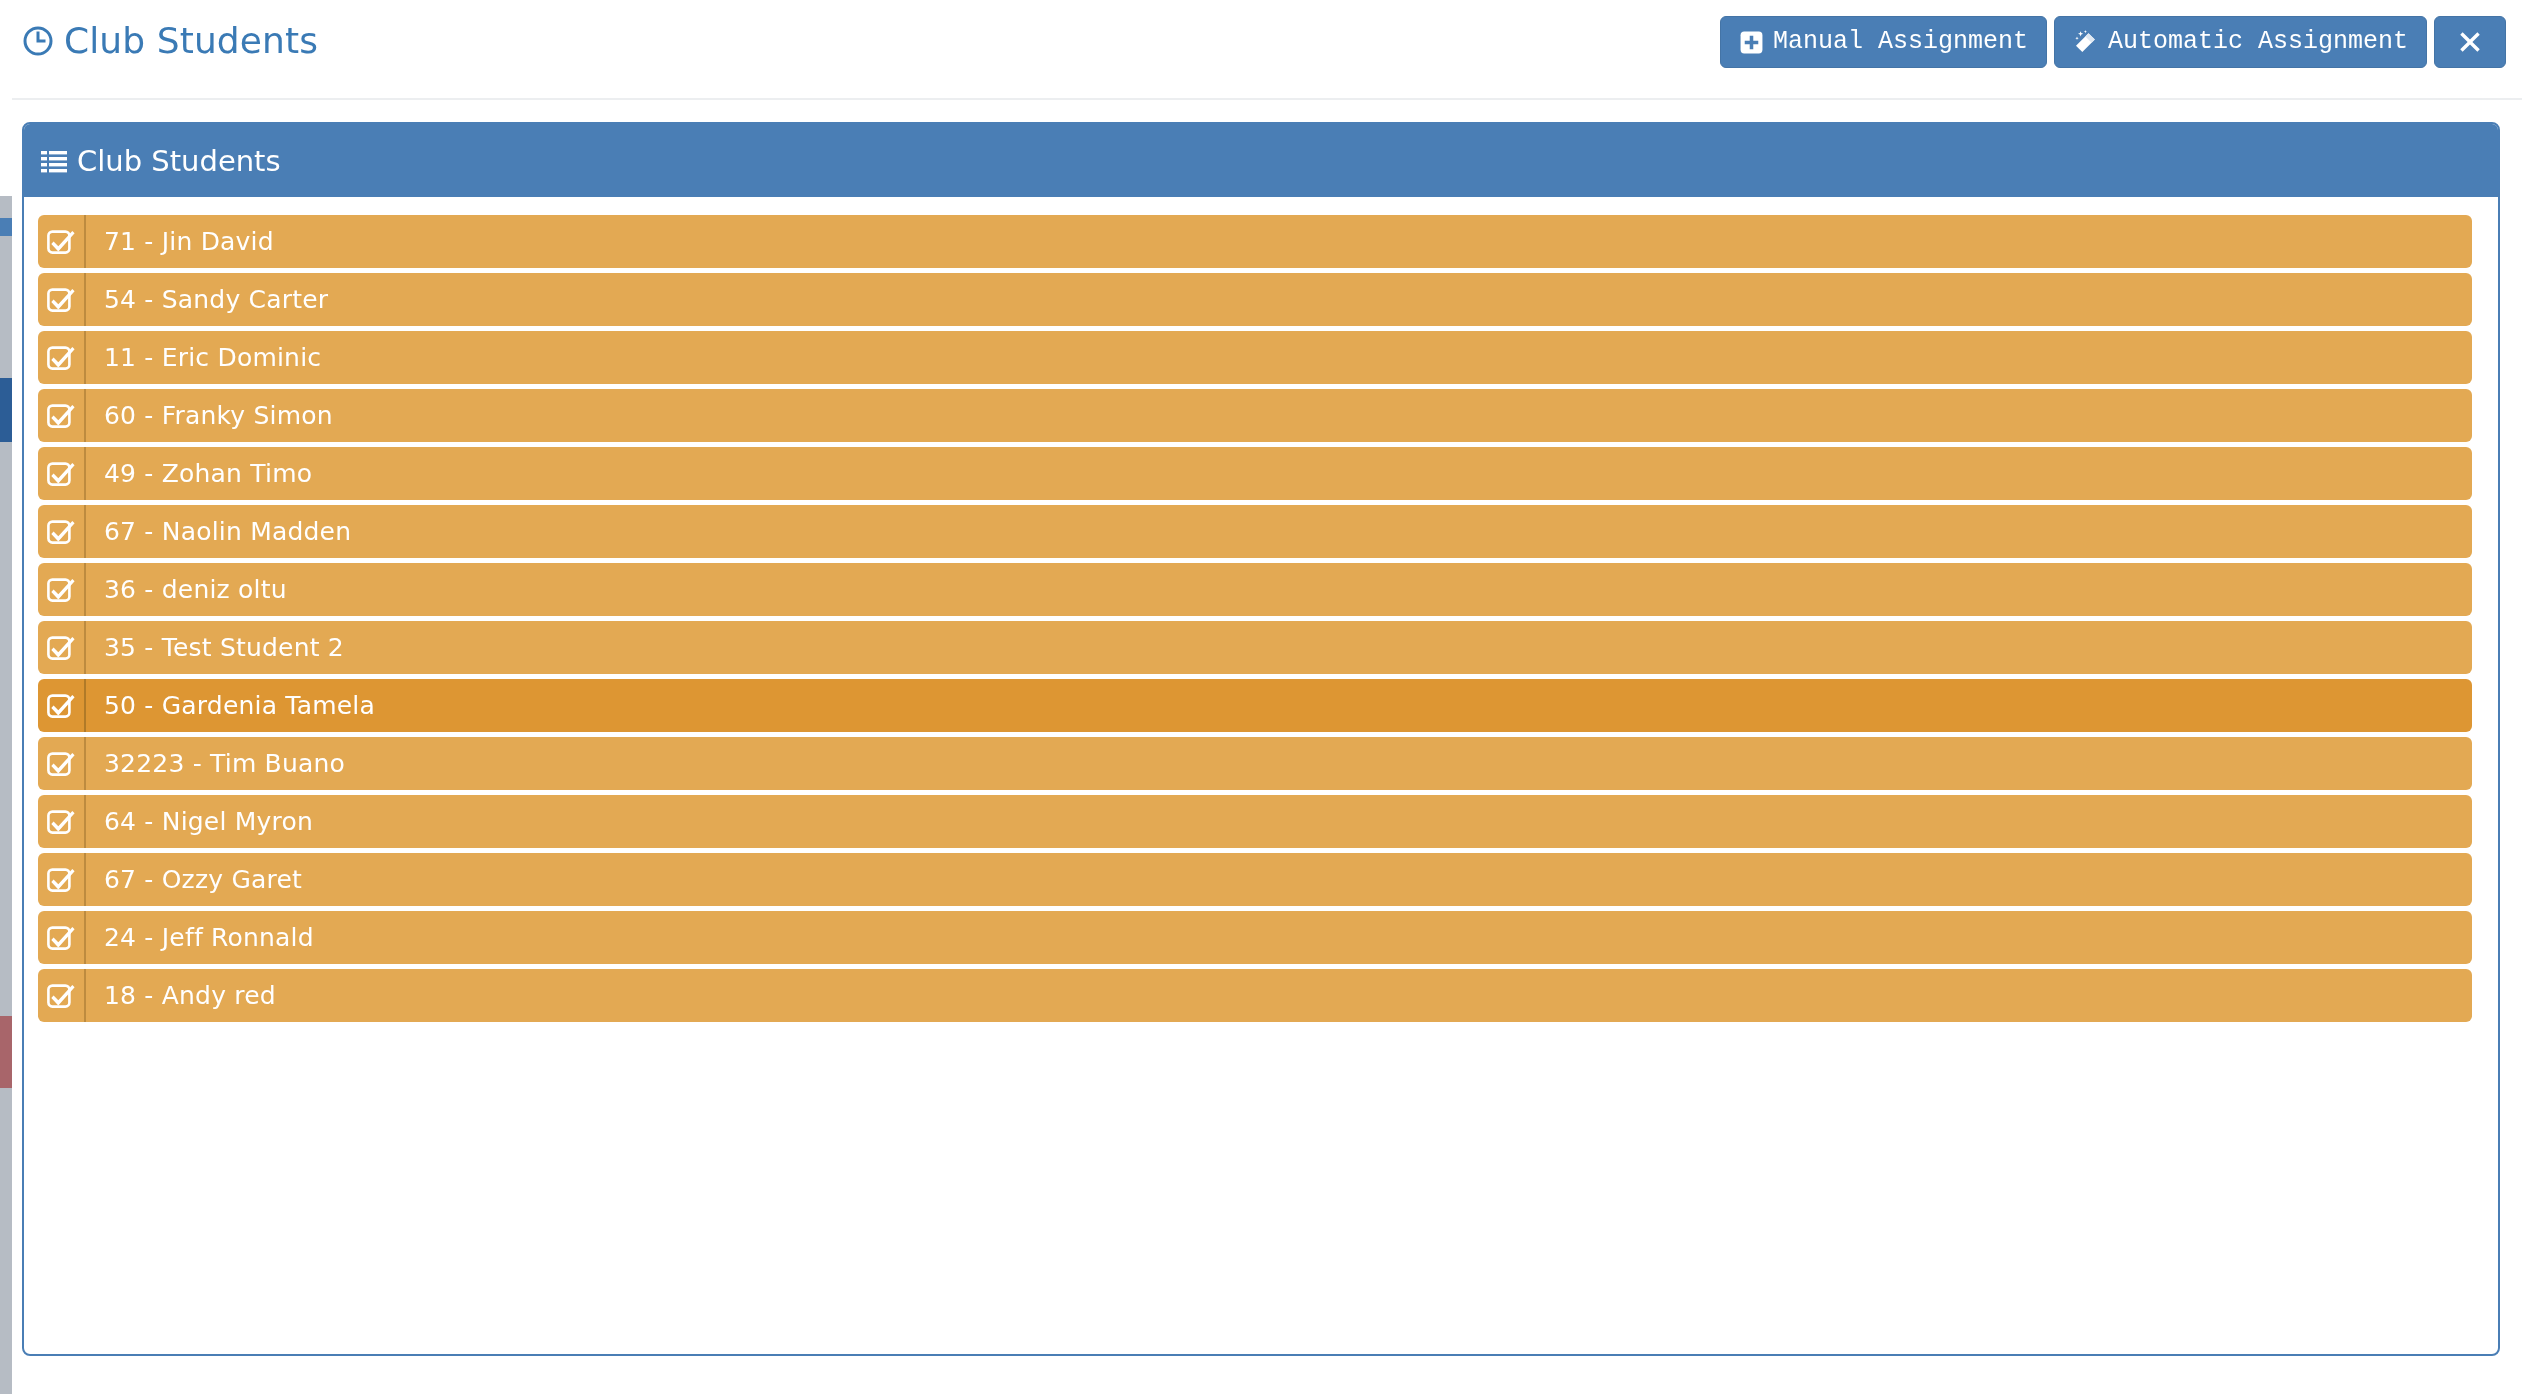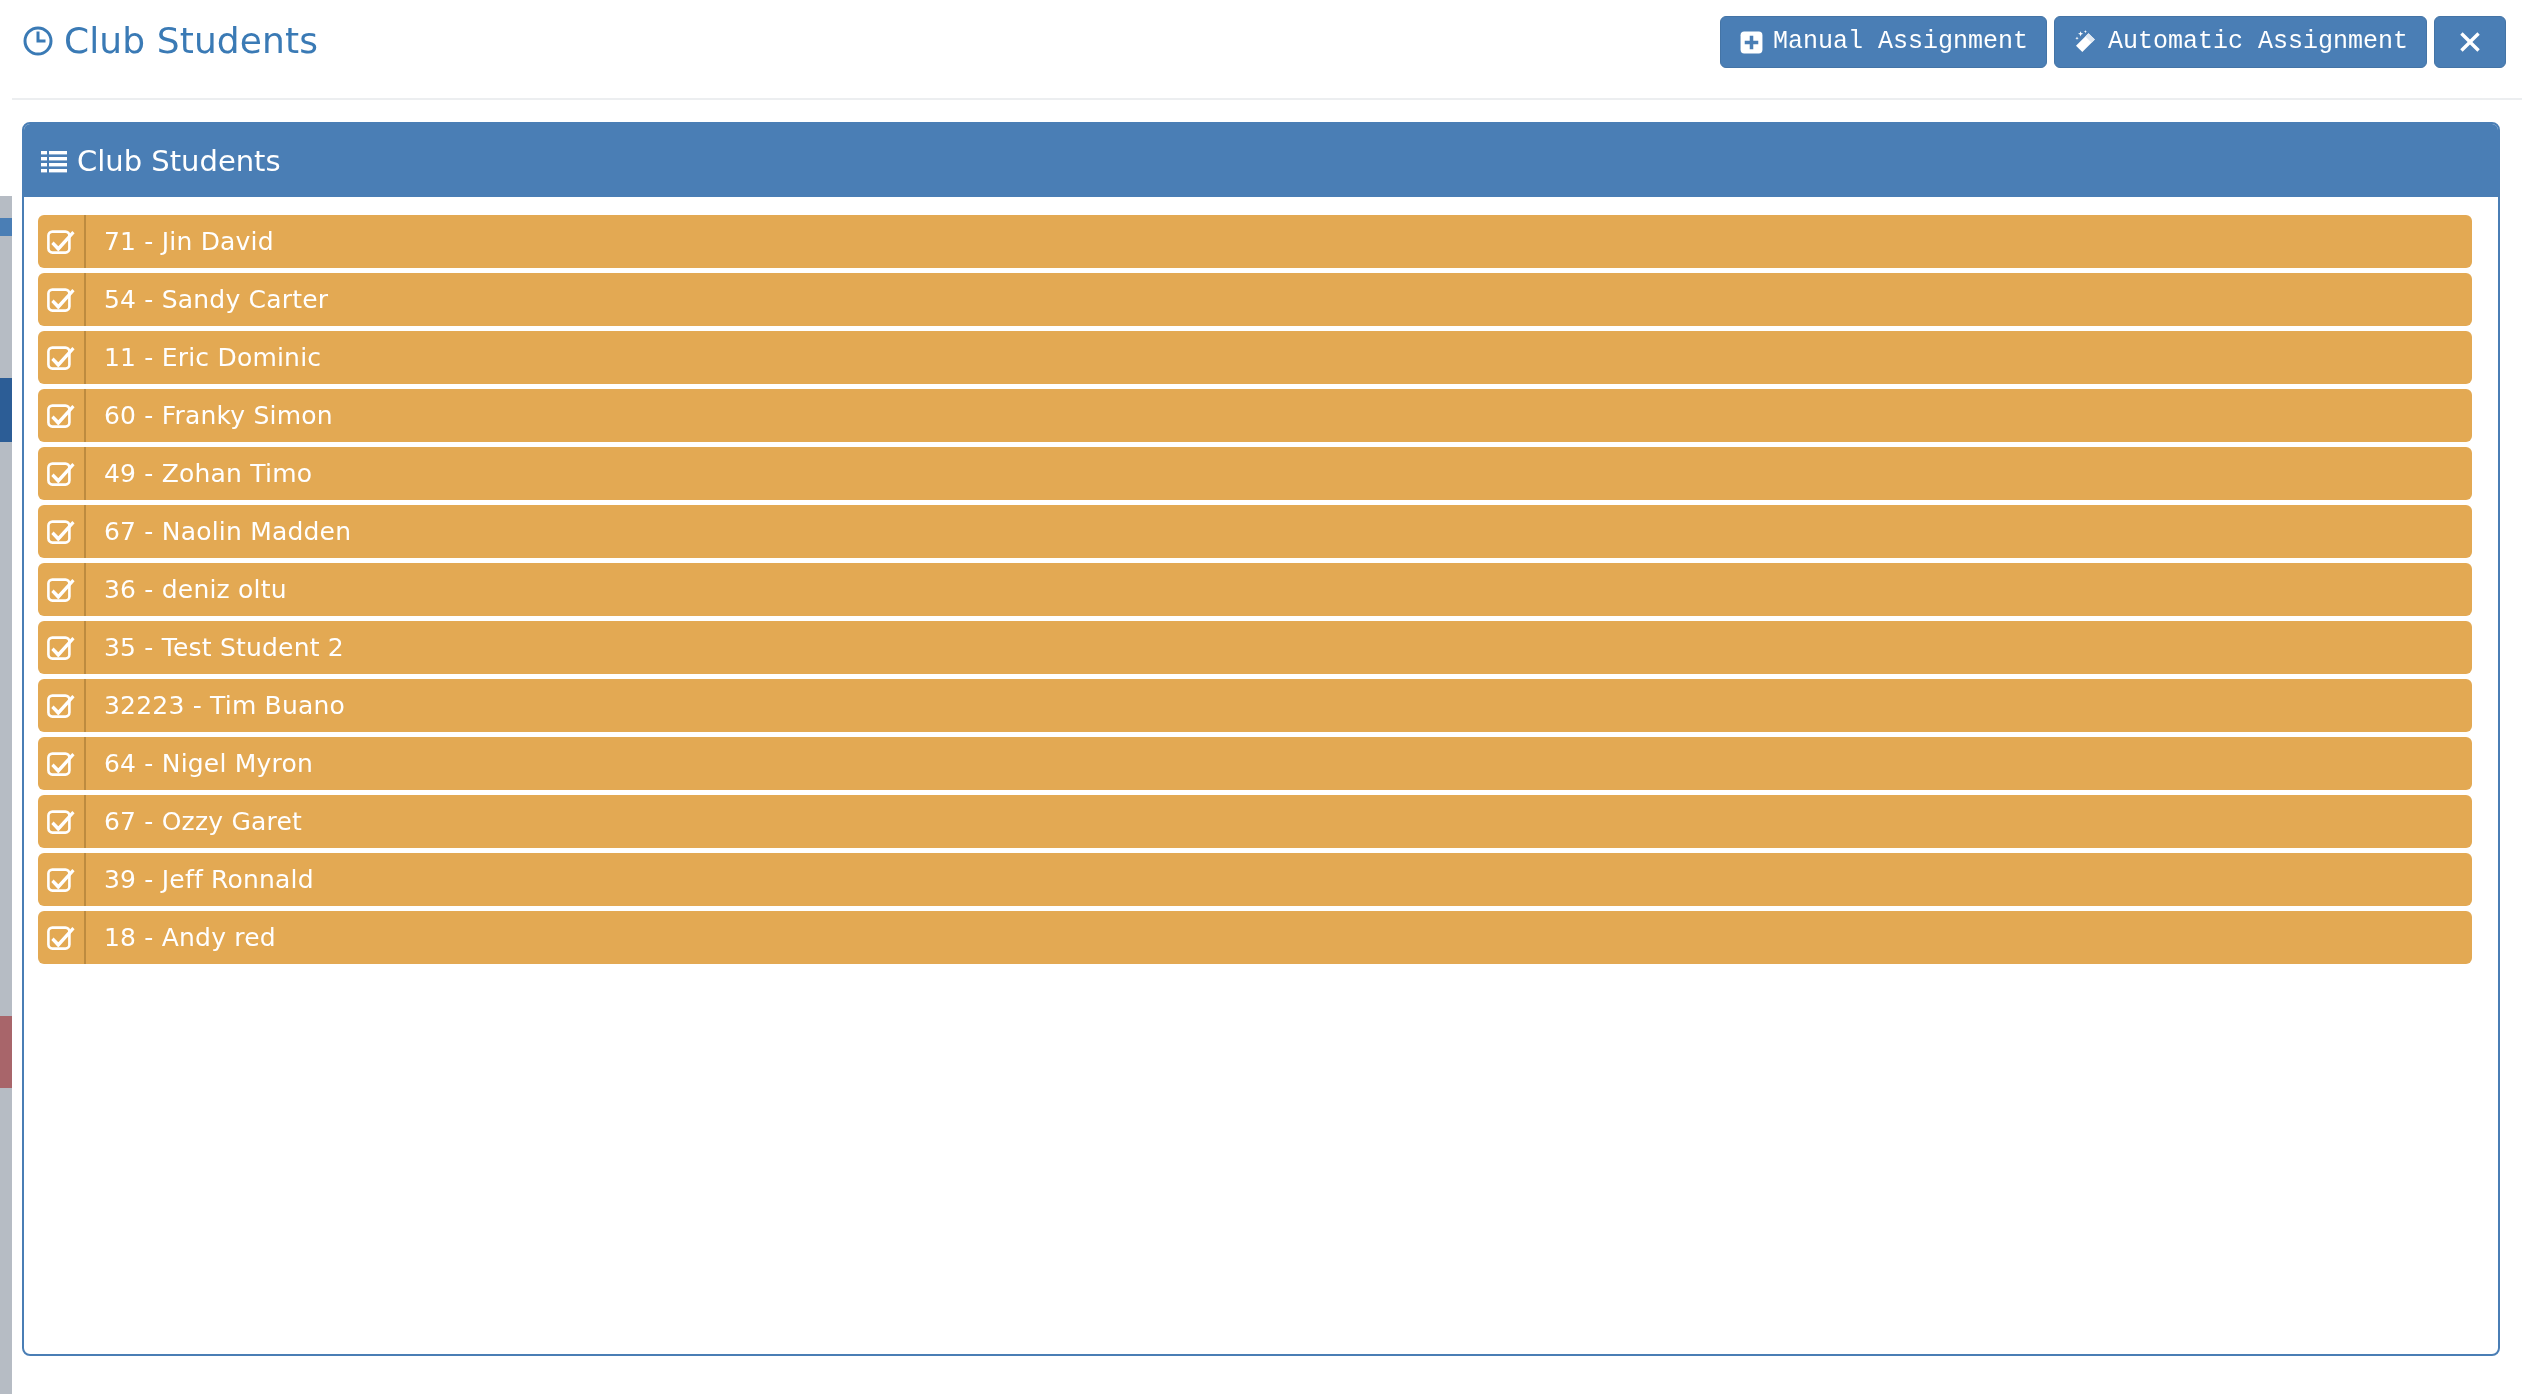--- a/index.html
+++ b/index.html
@@ -279,20 +279,29 @@
       </div>
       <div class="row">
         <div class="chk">
           <svg width="30" height="30" viewBox="0 0 30 30">
             <rect x="2.4" y="4.6" width="21" height="21" rx="4" fill="none" stroke="#ffffff" stroke-width="2.6"></rect>
             <path d="M7.6 14.4 L12.3 19.2 L26.3 4.0 L28.6 6.3 L12.3 24.4 L5.3 16.9 Z" fill="#ffffff"></path>
           </svg>
         </div>
         <div class="label">35 - Test Student 2</div>
       </div>
+      <div class="row active">
+        <div class="chk">
+          <svg width="30" height="30" viewBox="0 0 30 30">
+            <rect x="2.4" y="4.6" width="21" height="21" rx="4" fill="none" stroke="#ffffff" stroke-width="2.6"></rect>
+            <path d="M7.6 14.4 L12.3 19.2 L26.3 4.0 L28.6 6.3 L12.3 24.4 L5.3 16.9 Z" fill="#ffffff"></path>
+          </svg>
+        </div>
+        <div class="label">50 - Gardenia Tamela</div>
+      </div>
       <div class="row">
         <div class="chk">
           <svg width="30" height="30" viewBox="0 0 30 30">
             <rect x="2.4" y="4.6" width="21" height="21" rx="4" fill="none" stroke="#ffffff" stroke-width="2.6"></rect>
             <path d="M7.6 14.4 L12.3 19.2 L26.3 4.0 L28.6 6.3 L12.3 24.4 L5.3 16.9 Z" fill="#ffffff"></path>
           </svg>
         </div>
         <div class="label">32223 - Tim Buano</div>
       </div>
       <div class="row">
@@ -313,21 +322,21 @@
         </div>
         <div class="label">67 - Ozzy Garet</div>
       </div>
       <div class="row">
         <div class="chk">
           <svg width="30" height="30" viewBox="0 0 30 30">
             <rect x="2.4" y="4.6" width="21" height="21" rx="4" fill="none" stroke="#ffffff" stroke-width="2.6"></rect>
             <path d="M7.6 14.4 L12.3 19.2 L26.3 4.0 L28.6 6.3 L12.3 24.4 L5.3 16.9 Z" fill="#ffffff"></path>
           </svg>
         </div>
-        <div class="label">39 - Jeff Ronnald</div>
+        <div class="label">24 - Jeff Ronnald</div>
       </div>
       <div class="row">
         <div class="chk">
           <svg width="30" height="30" viewBox="0 0 30 30">
             <rect x="2.4" y="4.6" width="21" height="21" rx="4" fill="none" stroke="#ffffff" stroke-width="2.6"></rect>
             <path d="M7.6 14.4 L12.3 19.2 L26.3 4.0 L28.6 6.3 L12.3 24.4 L5.3 16.9 Z" fill="#ffffff"></path>
           </svg>
         </div>
         <div class="label">18 - Andy red</div>
       </div>

